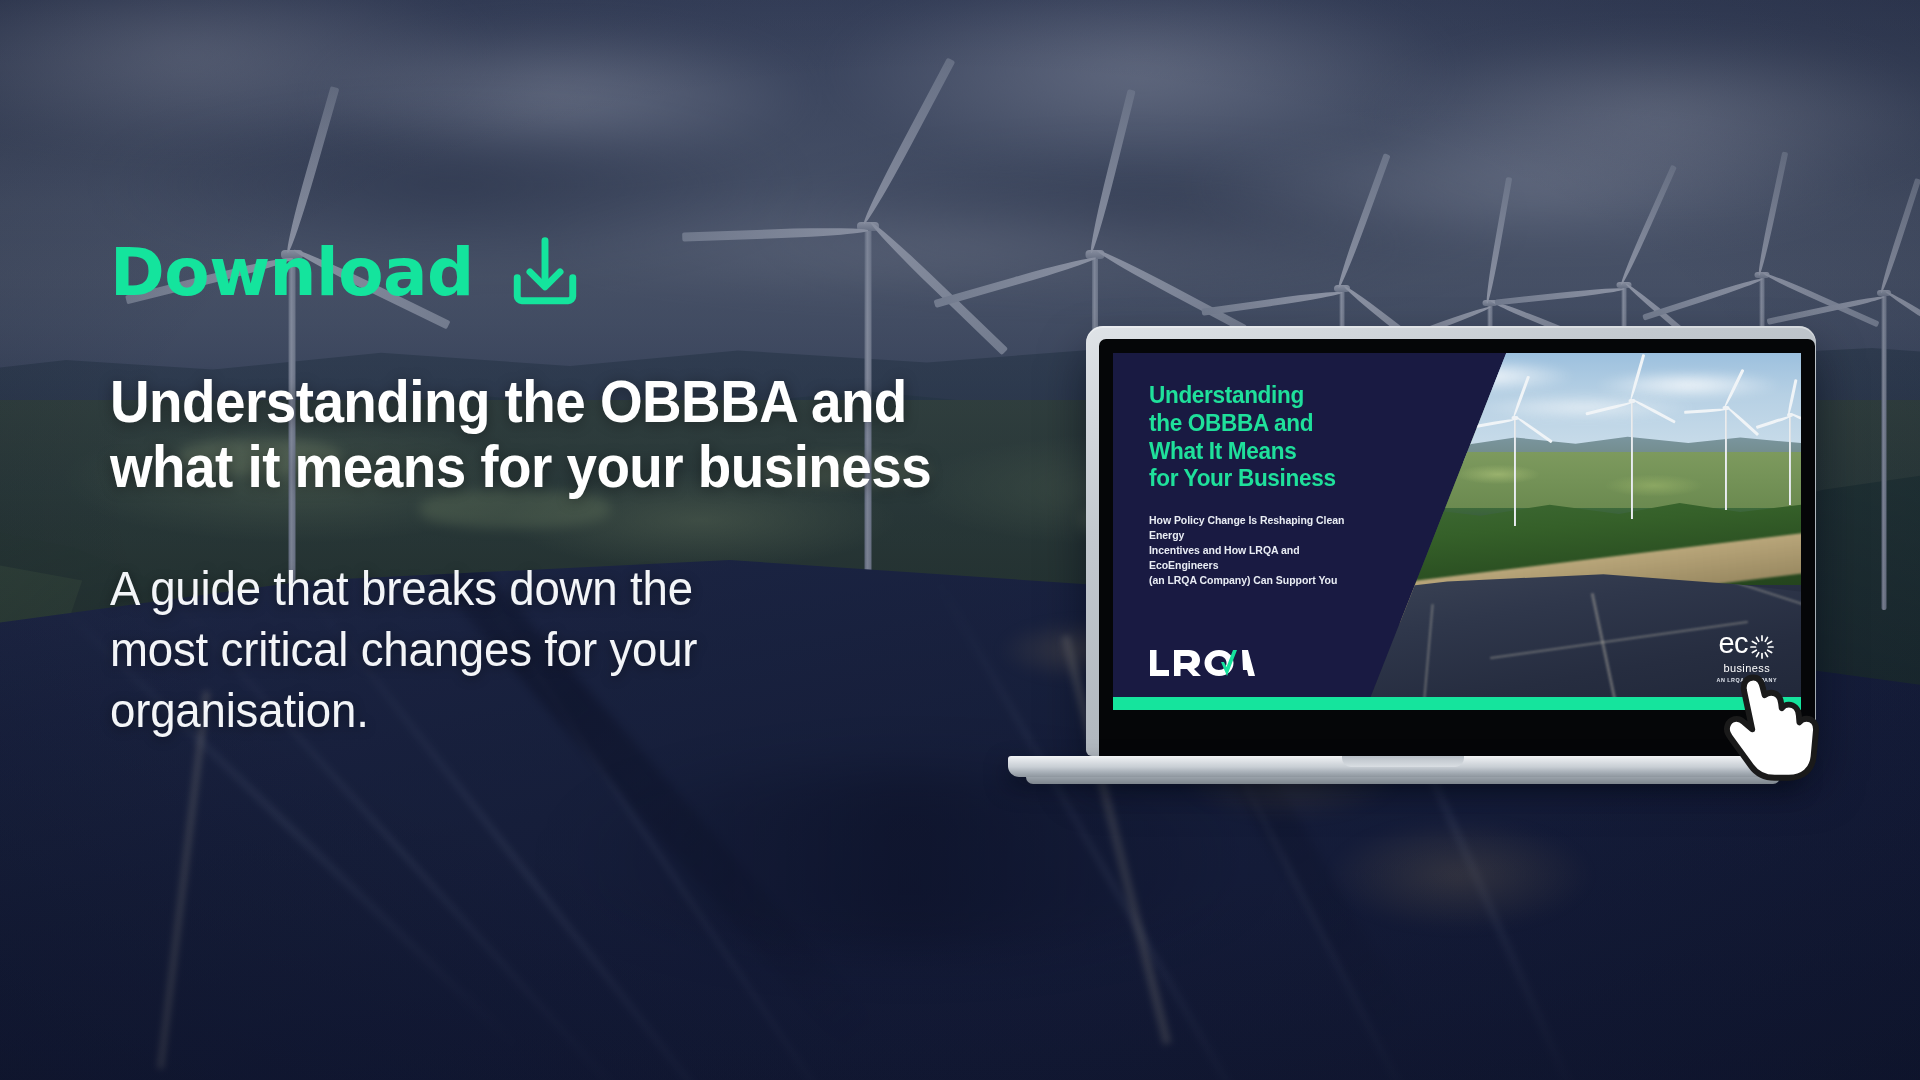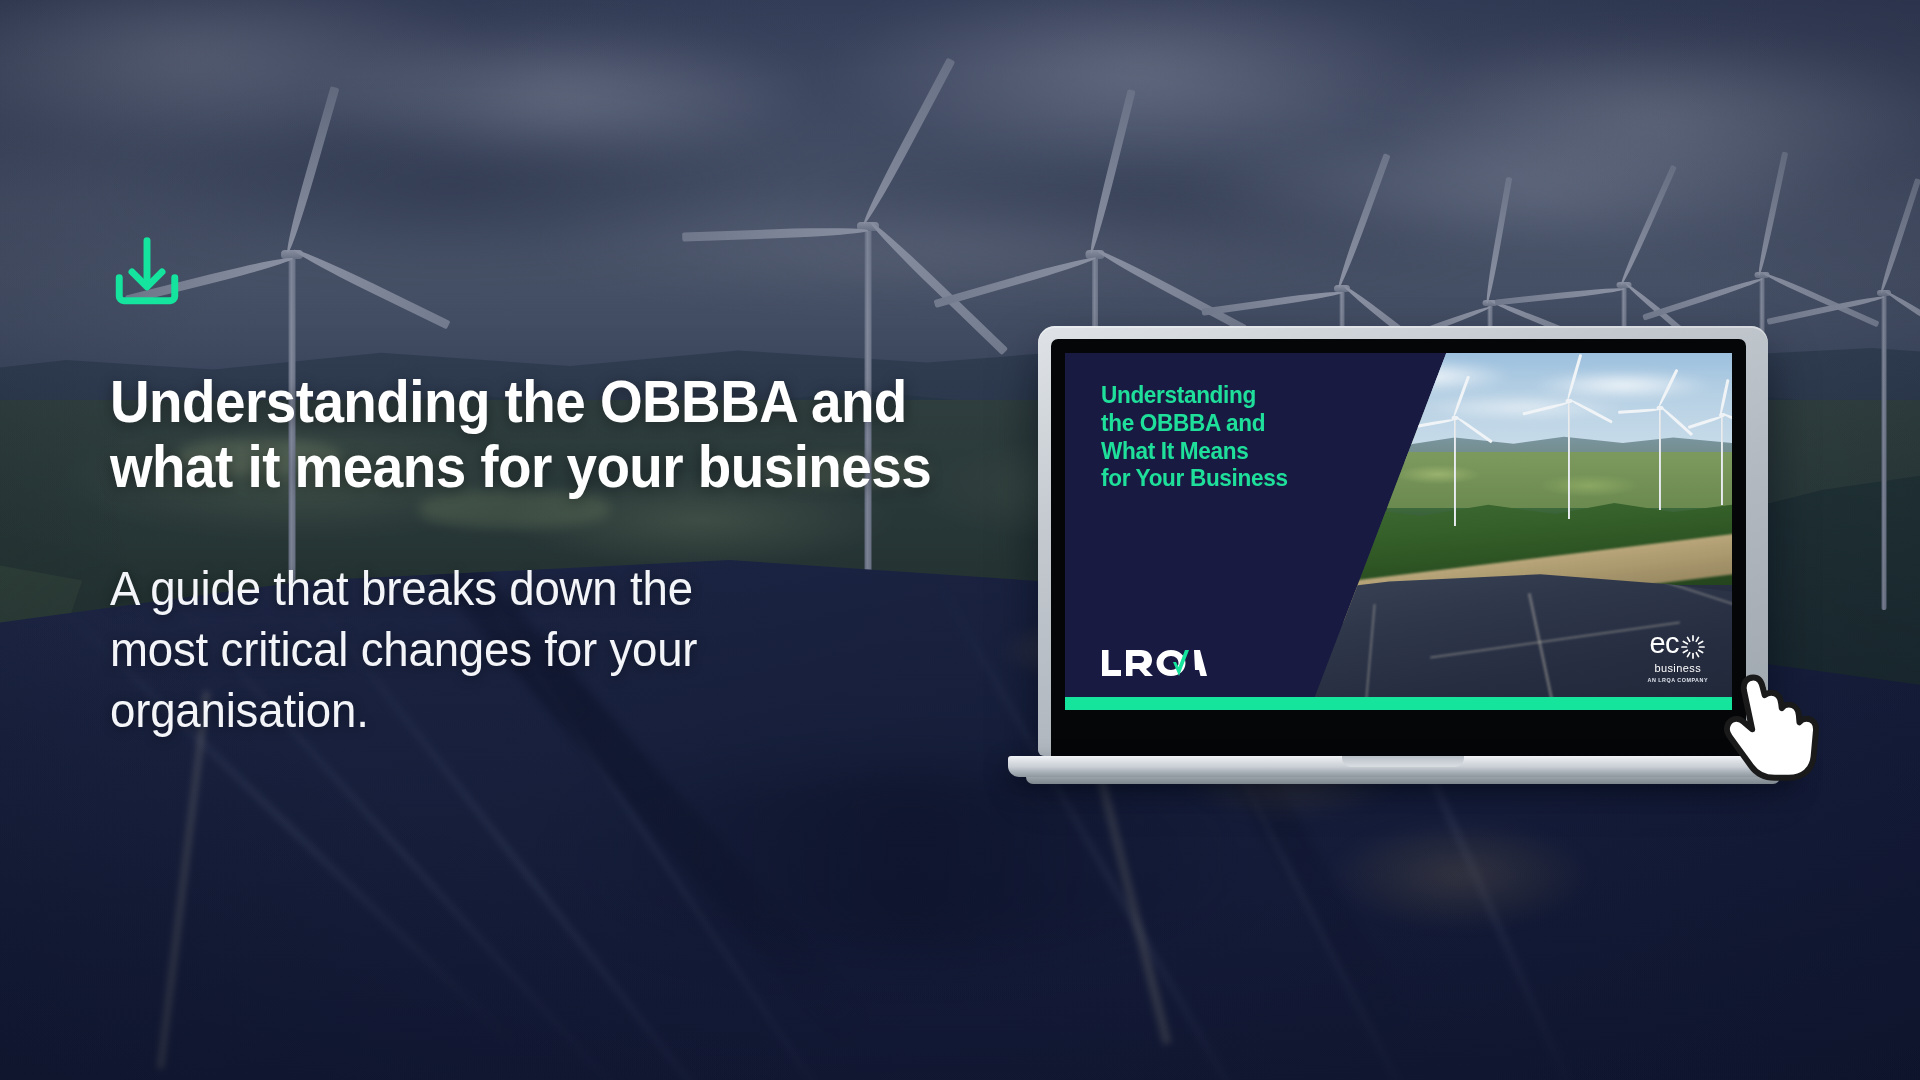--- a/index.html
+++ b/index.html
@@ -182,22 +182,23 @@
   }
 
   
   .laptop { position:absolute; left:1038px; top:326px; width:730px; }
 
   .lid {
     position:relative;
     width:730px; height:430px;
     border-radius:17px 17px 6px 6px;
     background:linear-gradient(160deg,#dfe3e7 0%,#c3c9cf 30%,#b0b7be 62%,#9ea6ad 100%);
-    padding:13px 22px 0 13px;
+    padding:13px 1px 0 13px;
     box-shadow:0 26px 46px rgba(3,7,20,.55), 0 2px 0 rgba(255,255,255,.35) inset;
+    margin-left:48px;
   }
   .bezel {
     position:relative;
     width:100%; height:100%;
     background:#050608;
     border-radius:7px 7px 0 0;
     overflow:hidden;
   }
 
   
@@ -448,20 +449,21 @@
       <div class="mine-dark" style="left:560px;top:210px;width:700px;height:180px;border-radius:50%;filter:blur(24px);"></div>
     </div>
 
     <div class="bg-tone"></div>
     <div class="bg-vign"></div>
   </div>
 
   <div class="copy">
 
     <div class="dl-row">
+      <div class="dl-word">Download</div>
       <svg class="dl-icon" viewBox="0 0 64 64">
         <g fill="none" stroke="#14e49d" stroke-width="6" stroke-linecap="round" stroke-linejoin="round">
           <path d="M32 4 V42"></path>
           <path d="M19 31 L32 44 L45 31"></path>
           <path d="M8 36 V52 a4 4 0 0 0 4 4 H52 a4 4 0 0 0 4 -4 V36"></path>
         </g>
       </svg>
     </div>
 
     <div class="headline">
@@ -528,20 +530,25 @@
               <div class="cp-blade" style="width:2.5px;height:36px;transform:rotate(-66deg);"></div>
             </div>
           </div>
 
           <div class="cover-text">
             <div class="cv-title">
               <div>Understanding</div>
               <div>the OBBBA and</div>
               <div>What It Means</div>
               <div>for Your Business</div>
+            </div>
+            <div class="cv-sub">
+              <div>How Policy Change Is Reshaping Clean Energy</div>
+              <div>Incentives and How LRQA and EcoEngineers</div>
+              <div>(an LRQA Company) Can Support You</div>
             </div>
           </div>
 
           <div class="cv-logo">
             <svg class="lrqa" width="106" height="32" viewBox="0 0 212 64">
               <g fill="#ffffff">
                 <path d="M2 6 h13 v40 h25 v12 H2 z"></path>
                 <path d="M50 6 h30 c13 0 22 8 22 20 0 9-5 15-12 18l14 14 H88 L76 44 H63 v14 H50 z M63 18 v14 h15 c5 0 8-3 8-7 0-4-3-7-8-7 z"></path>
                 <path d="M140 6 c17 0 29 12 29 26 0 14-12 26-29 26 -17 0-29-12-29-26 0-14 12-26 29-26 z M140 18 c-9 0-15 6-15 14 0 8 6 14 15 14 9 0 15-6 15-14 0-8-6-14-15-14 z"></path>
                 <path d="M186 6 h12 l14 52 h-13 l-3-12 h-8 z"></path>

